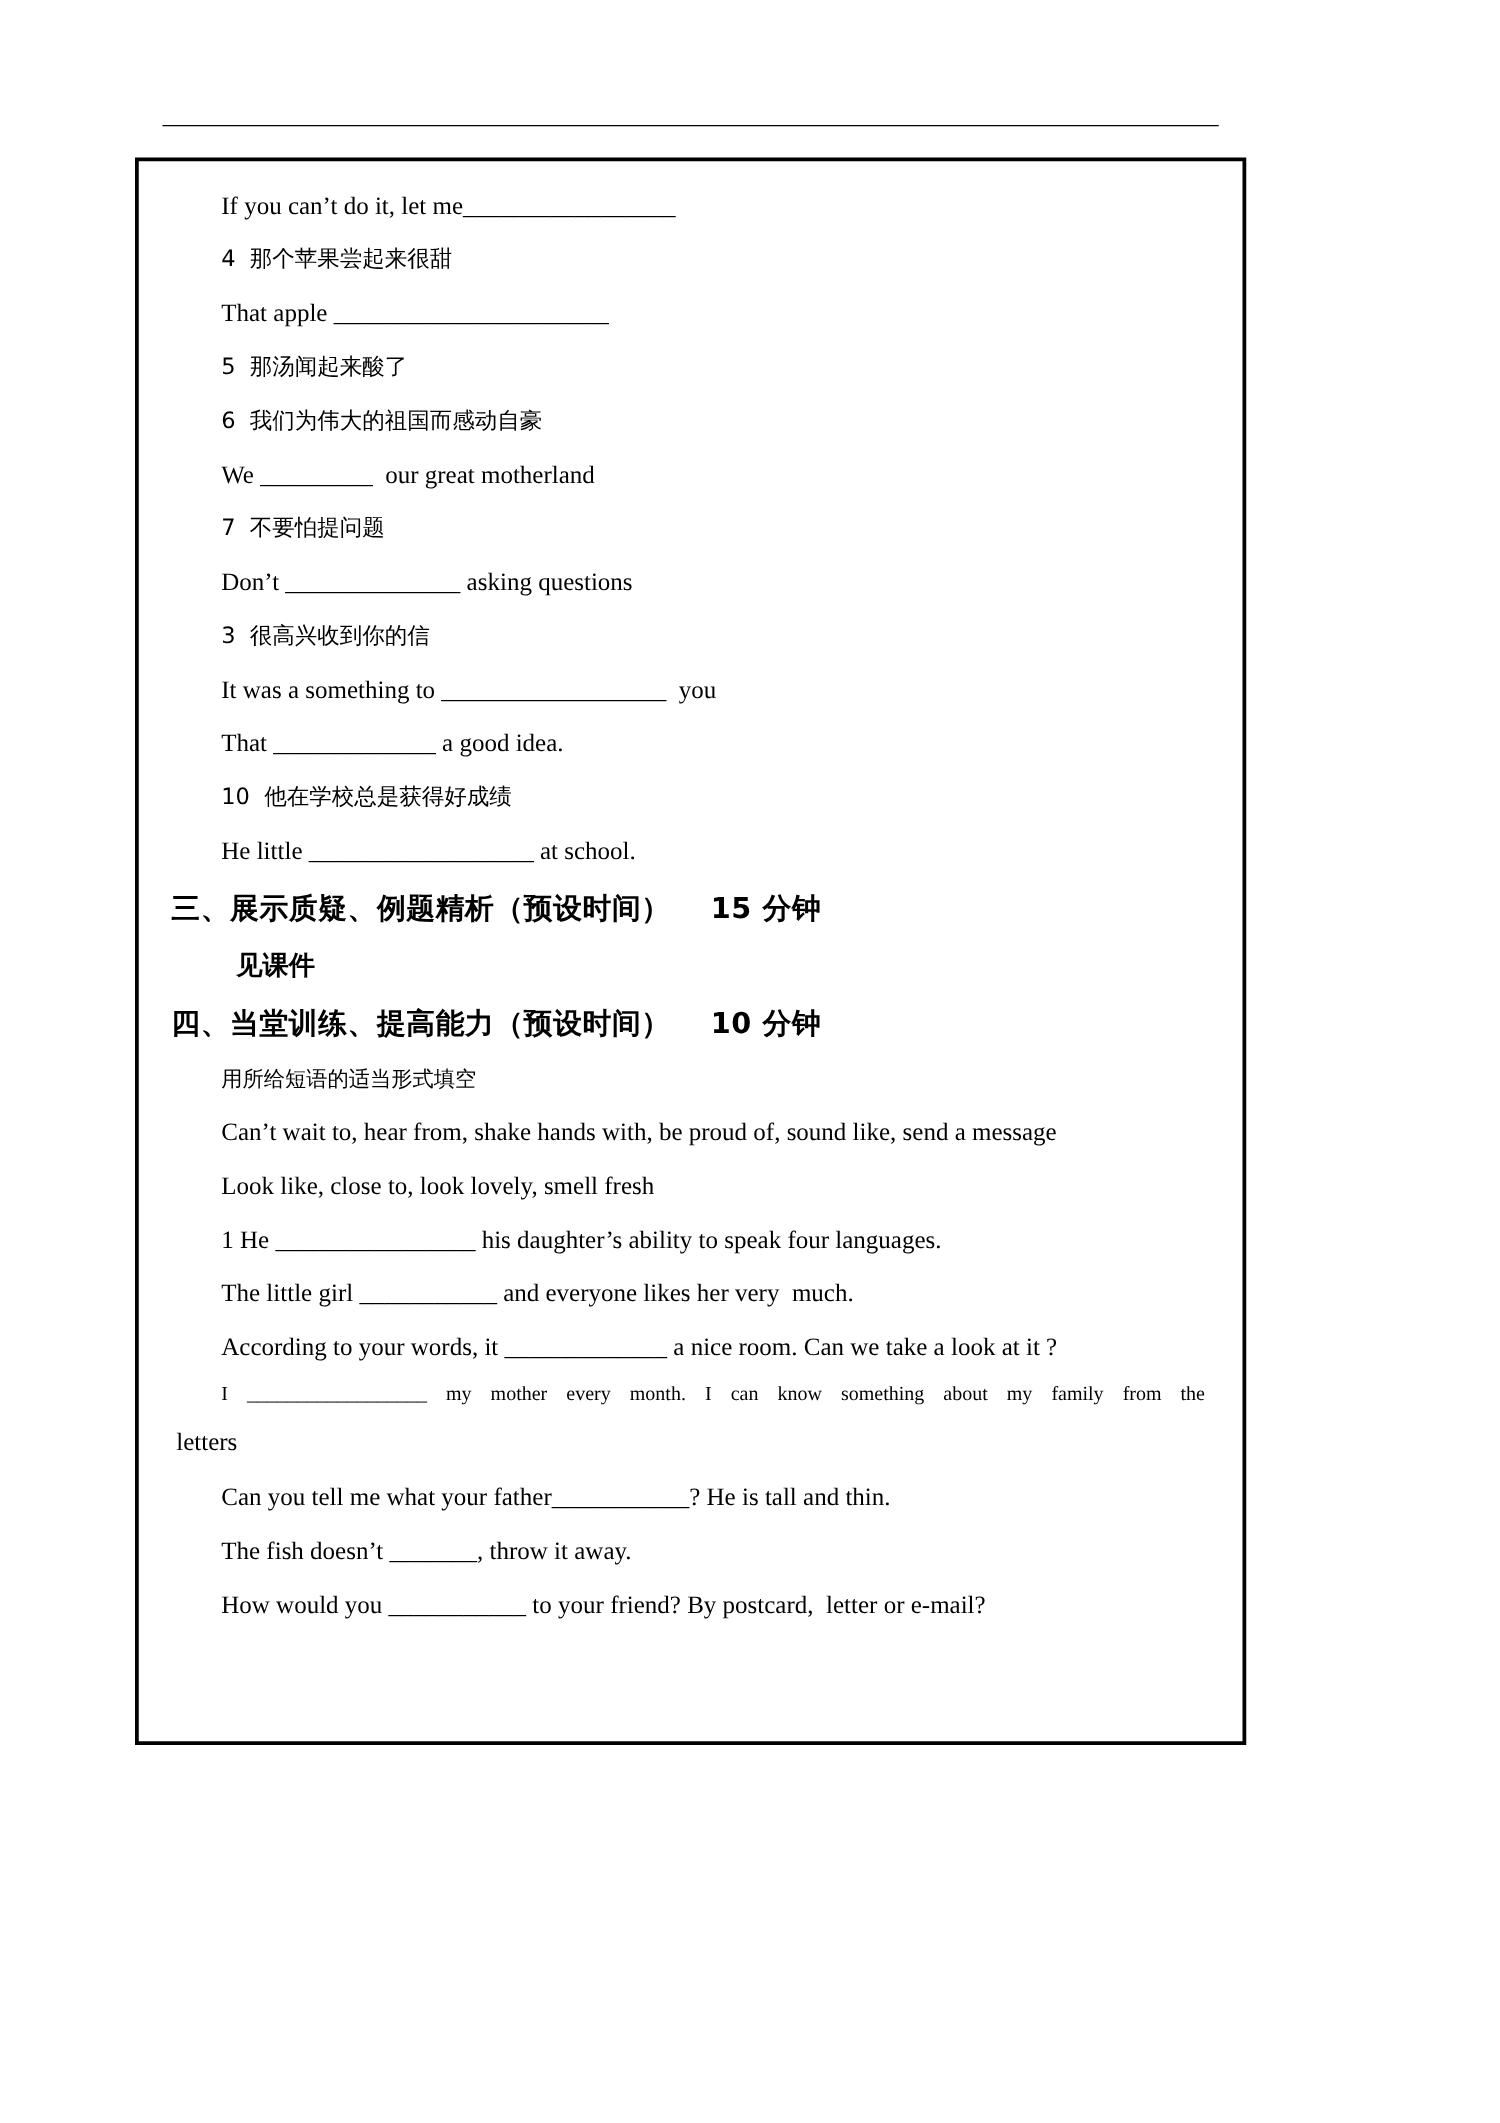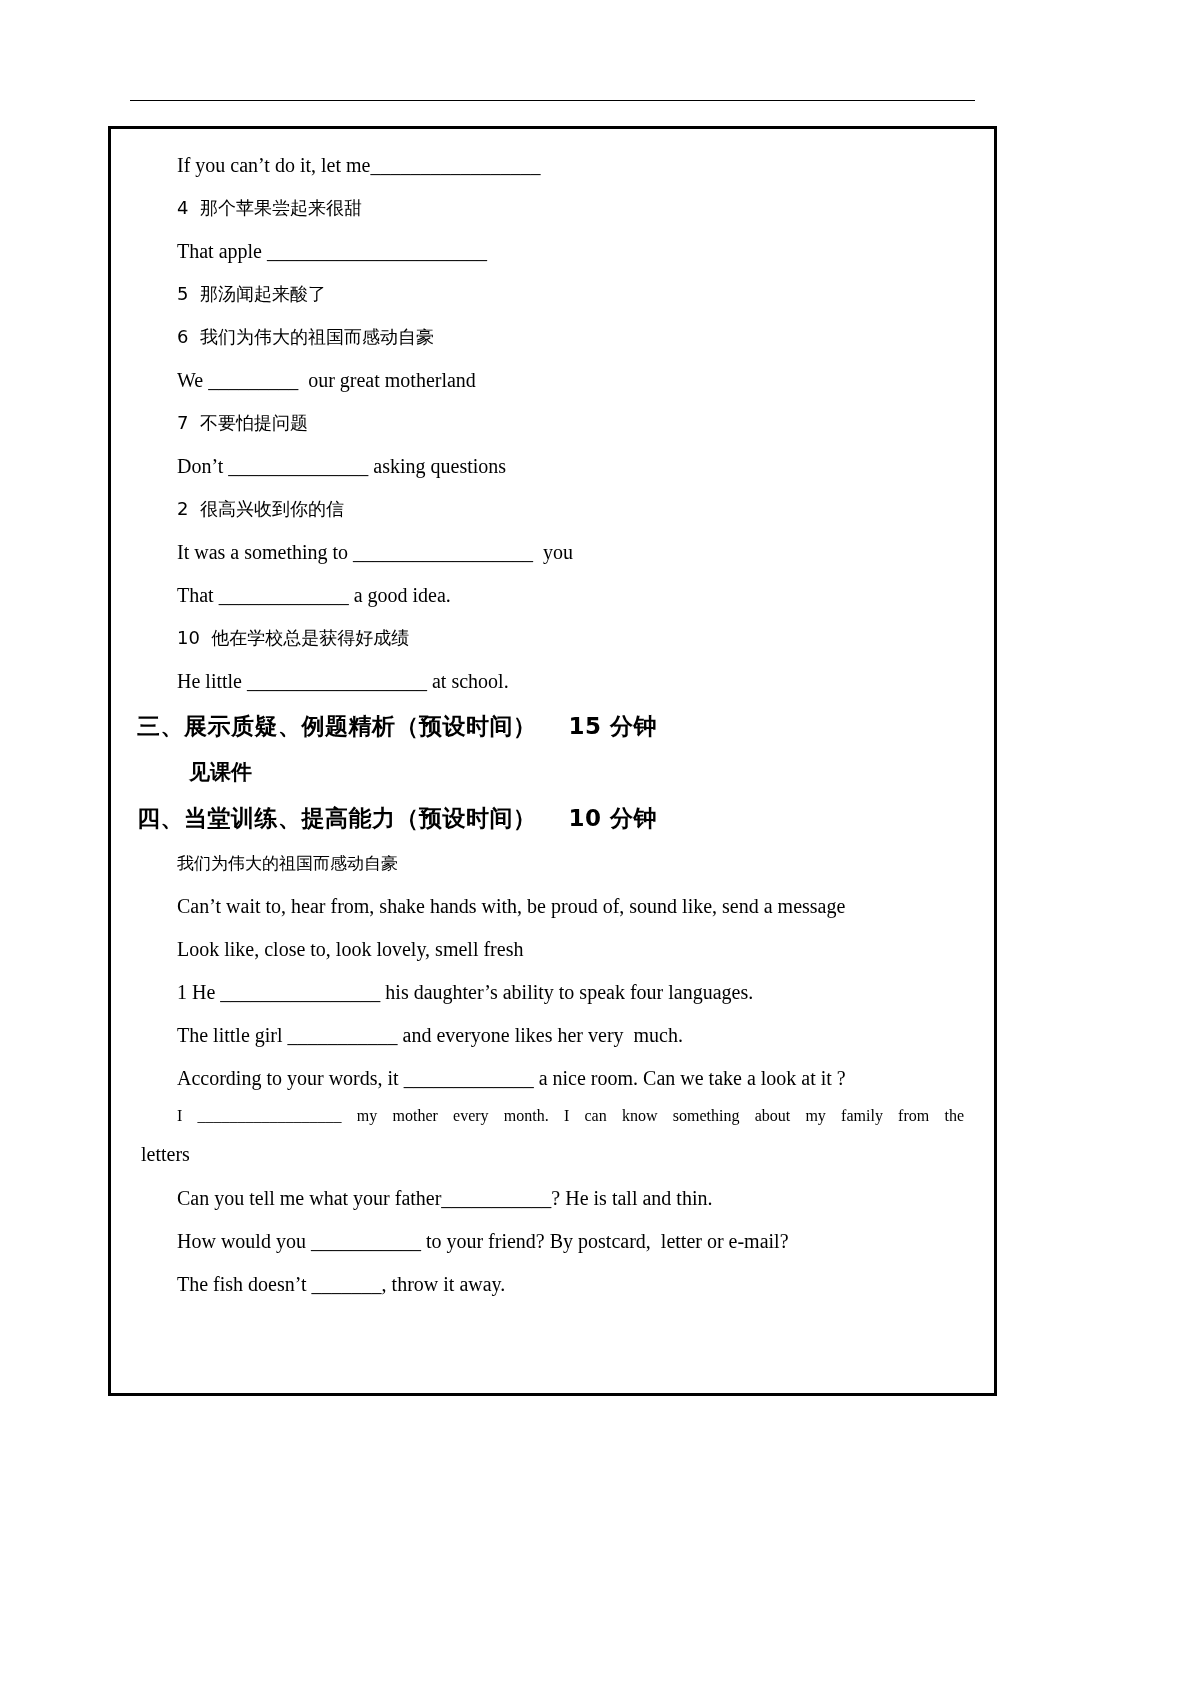--- a/index.html
+++ b/index.html
@@ -119,42 +119,42 @@
     <div class="doc-inner">
 
       <div class="line en">If you can’t do it, let me_________________</div>
       <div class="line cn">4  那个苹果尝起来很甜</div>
       <div class="line en">That apple ______________________</div>
       <div class="line cn">5  那汤闻起来酸了</div>
       <div class="line cn">6  我们为伟大的祖国而感动自豪</div>
       <div class="line en">We _________  our great motherland</div>
       <div class="line cn">7  不要怕提问题</div>
       <div class="line en">Don’t ______________ asking questions</div>
-      <div class="line cn">2  很高兴收到你的信</div>
+      <div class="line cn">3  很高兴收到你的信</div>
       <div class="line en">It was a something to __________________  you</div>
       <div class="line en">That _____________ a good idea.</div>
       <div class="line cn">10  他在学校总是获得好成绩</div>
       <div class="line en">He little __________________ at school.</div>
 
       <div class="heading">三、展示质疑、例题精析（预设时间）　 15 分钟</div>
       <div class="subheading">见课件</div>
 
       <div class="heading">四、当堂训练、提高能力（预设时间）　 10 分钟</div>
-      <div class="instr">我们为伟大的祖国而感动自豪</div>
+      <div class="instr">用所给短语的适当形式填空</div>
 
       <div class="line en">Can’t wait to, hear from, shake hands with, be proud of, sound like, send a message</div>
       <div class="line en">Look like, close to, look lovely, smell fresh</div>
 
       <div class="line en">1 He ________________ his daughter’s ability to speak four languages.</div>
       <div class="line en">The little girl ___________ and everyone likes her very  much.</div>
       <div class="line en">According to your words, it _____________ a nice room. Can we take a look at it ?</div>
 
       <div class="para-just">I  __________________  my  mother  every  month.  I  can  know  something  about  my  family  from  the</div>
       <div class="para-cont">letters</div>
 
       <div class="line en">Can you tell me what your father___________? He is tall and thin.</div>
+      <div class="line en">The fish doesn’t _______, throw it away.</div>
       <div class="line en">How would you ___________ to your friend? By postcard,  letter or e-mail?</div>
-      <div class="line en">The fish doesn’t _______, throw it away.</div>
 
     </div>
   </div>
 
 </div>
 
 </body></html>

